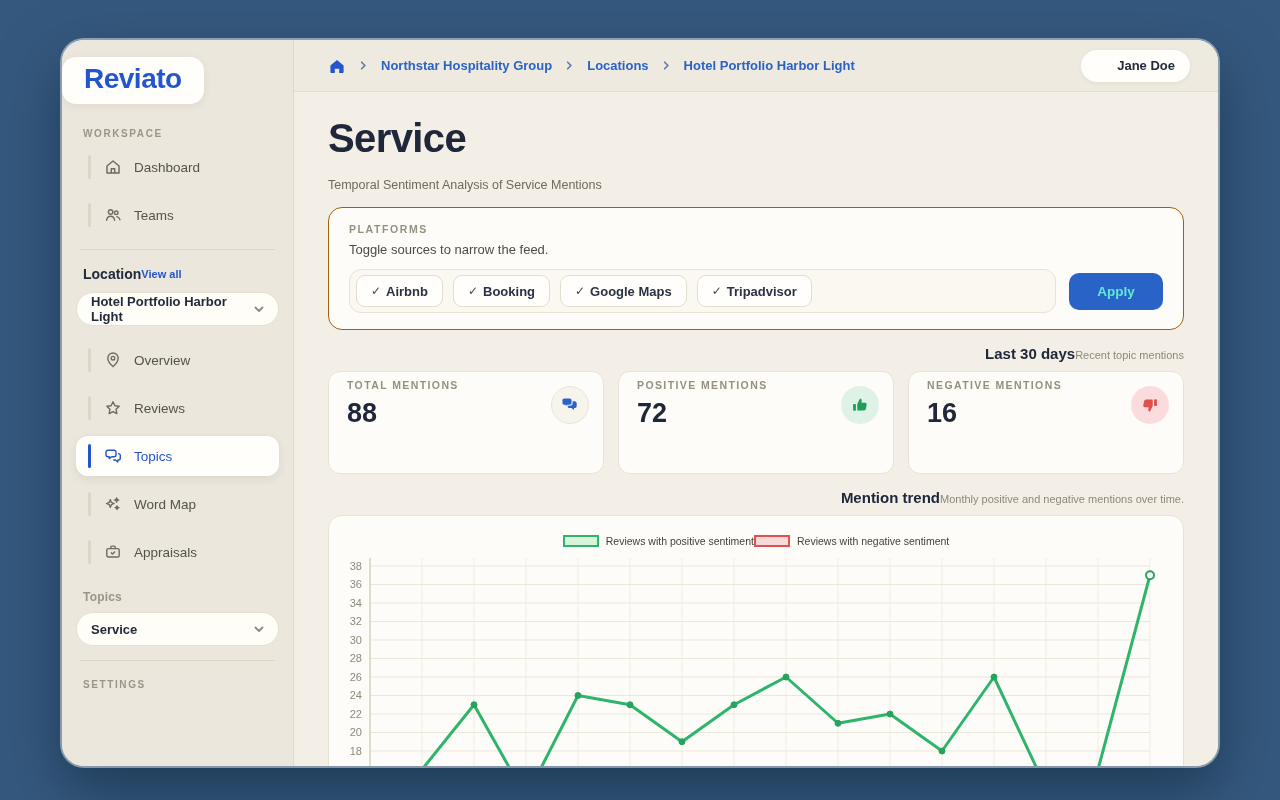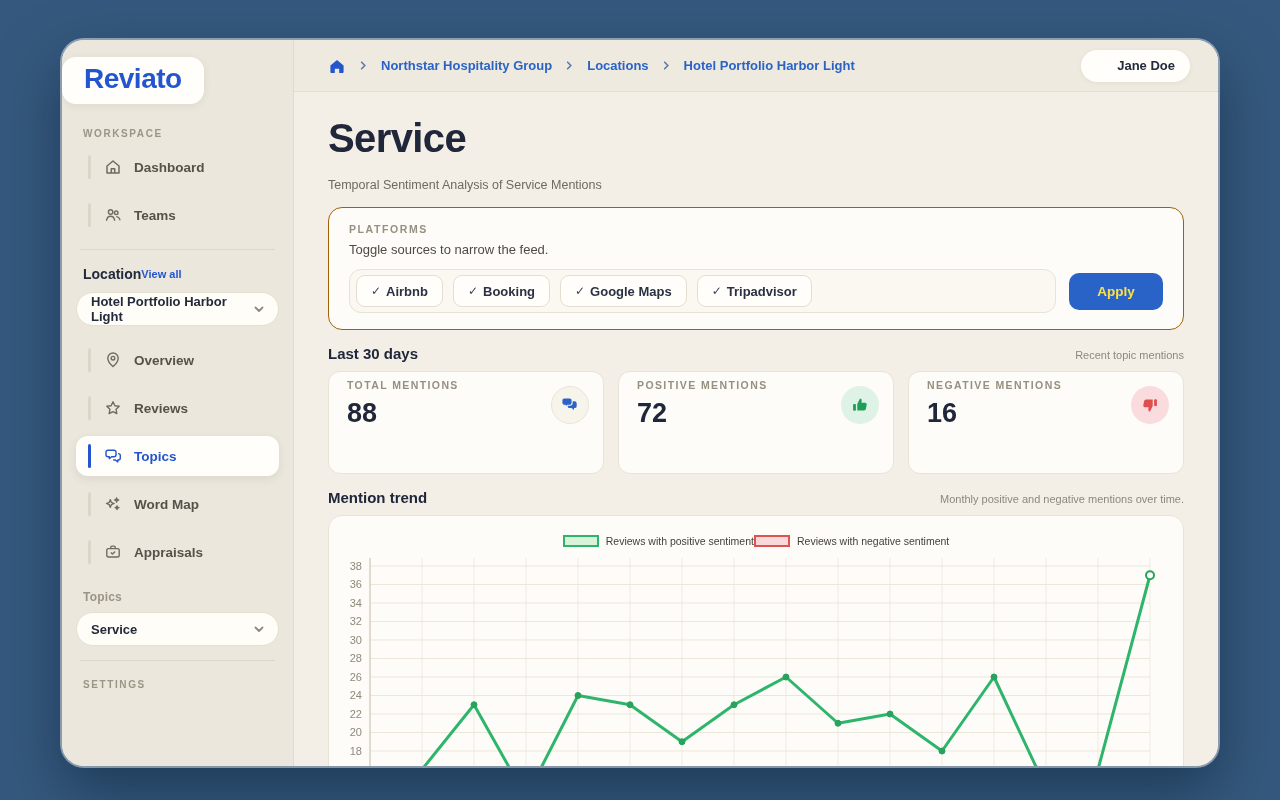--- a/index.html
+++ b/index.html
@@ -15,21 +15,21 @@
     background:#f3efe6;
     box-shadow:0 0 0 2px rgba(255,255,255,.45), 0 24px 60px rgba(8,28,48,.5);
   }
   
   .sidebar { width:232px; flex-shrink:0; background:#ebe7dd; border-right:1px solid #e0dacc; padding:17px 0 0; }
   .logo-card { display:inline-block; background:#fffefb; border-radius:14px; padding:6px 22px 9px; box-shadow:0 2px 8px rgba(80,65,40,.08); }
   .logo-card span { font-size:28px; font-weight:800; letter-spacing:-.5px; color:#2355cf; }
   .side-label { margin:24px 0 8px 21px; font-size:10px; font-weight:700; letter-spacing:1.6px; color:#9b9586; }
   .side-label.small { margin:18px 0 8px 21px; letter-spacing:.2px; font-size:12px; font-weight:600; text-transform:none; }
   .nav { margin:4px 14px 0; }
-  .nav-item { display:flex; align-items:center; height:40px; margin-bottom:8px; padding-left:12px; border-radius:12px; color:#55524a; font-size:13.5px; font-weight:700; cursor:pointer; }
+  .nav-item { display:flex; align-items:center; height:40px; margin-bottom:8px; padding-left:12px; border-radius:12px; color:#55524a; font-size:13.5px; font-weight:400; cursor:pointer; }
   .rail { width:3px; height:24px; border-radius:2px; background:#dcd6c8; margin-right:13px; flex-shrink:0; }
   .nav-ic { width:18px; height:18px; margin-right:12px; color:#6f6b60; display:flex; flex-shrink:0; }
   .nav-ic svg { width:18px; height:18px; }
   .nav-item.active { background:#fffefb; box-shadow:0 3px 10px rgba(70,58,35,.09); color:#2355cf; }
   .nav-item.active .rail { background:#2355cf; }
   .nav-item.active .nav-ic { color:#2355cf; }
   .divider { height:1px; background:#ddd7c9; margin:14px 18px; }
   .loc-row { display:flex; justify-content:flex-start; align-items:center; margin:16px 21px 10px; }
   .loc-title { font-size:14px; font-weight:800; color:#232a3b; }
   .view-all { font-size:11px; font-weight:700; color:#2355cf; cursor:pointer; text-decoration:none; }
@@ -49,22 +49,22 @@
   .content { flex:1; padding:24px 34px 0; overflow:hidden; }
   .page-title { margin:0; font-size:40px; font-weight:800; color:#20273a; letter-spacing:-.6px; }
   .page-sub { margin-top:17px; font-size:12.5px; color:#6e6a5f; }
   .panel { margin-top:15px; background:#fdfcf8; border:1px solid #a16207; border-radius:14px; padding:15px 20px 16px; }
   .panel-label { font-size:10.5px; font-weight:700; letter-spacing:1.6px; color:#95907f; }
   .panel-desc { margin-top:7px; font-size:13px; color:#4f4b43; }
   .chips-row { margin-top:12px; display:flex; gap:13px; align-items:stretch; }
   .chips-box { flex:1; background:#fbf8f1; border:1px solid #e9e3d5; border-radius:12px; padding:5px 6px; display:flex; gap:10px; align-items:center; }
   .chip { background:#fffefb; border:1px solid #e4ded0; border-radius:9px; padding:0 14px; height:32px; display:flex; align-items:center; gap:5px; font-size:13px; font-weight:700; color:#2a3142; cursor:pointer; }
   .chip .chk { font-size:12px; color:#3c4252; }
-  .apply-btn { width:94px; height:37px; align-self:center; border:none; background:#2a63c8; color:#fde047; border-radius:10px; font-size:13.5px; font-weight:700; cursor:pointer; font-family:inherit; }
-  .sec-row { margin-top:15px; display:flex; justify-content:space-between; align-items:baseline; }
+  .apply-btn { width:94px; height:37px; align-self:center; border:none; background:#2a63c8; color:#5eead4; border-radius:10px; font-size:13.5px; font-weight:700; cursor:pointer; font-family:inherit; }
+  .sec-row { margin-top:15px; display:flex; justify-content:flex-end; align-items:baseline; }
   .sec-title { font-size:15px; font-weight:800; color:#20273a; }
   .sec-note { font-size:11px; color:#8d887b; }
   .stats { margin-top:9px; display:grid; grid-template-columns:1fr 1fr 1fr; gap:14px; }
   .stat-card { position:relative; background:#fdfcf8; border:1px solid #e9e3d5; border-radius:12px; padding:7px 18px; height:103px; }
   .stat-label { font-size:10.5px; font-weight:700; letter-spacing:1.4px; color:#95907f; }
   .stat-value { margin-top:7px; font-size:27px; font-weight:700; color:#20273a; }
   .stat-ic { position:absolute; right:14px; top:14px; width:38px; height:38px; border-radius:50%; display:flex; align-items:center; justify-content:center; }
   .stat-ic svg { width:20px; height:20px; }
   .stat-ic.total { background:#f7f4ec; border:1px solid #ebe5d8; color:#2a63c8; }
   .stat-ic.pos { background:#dff2e6; color:#1e9e57; }

